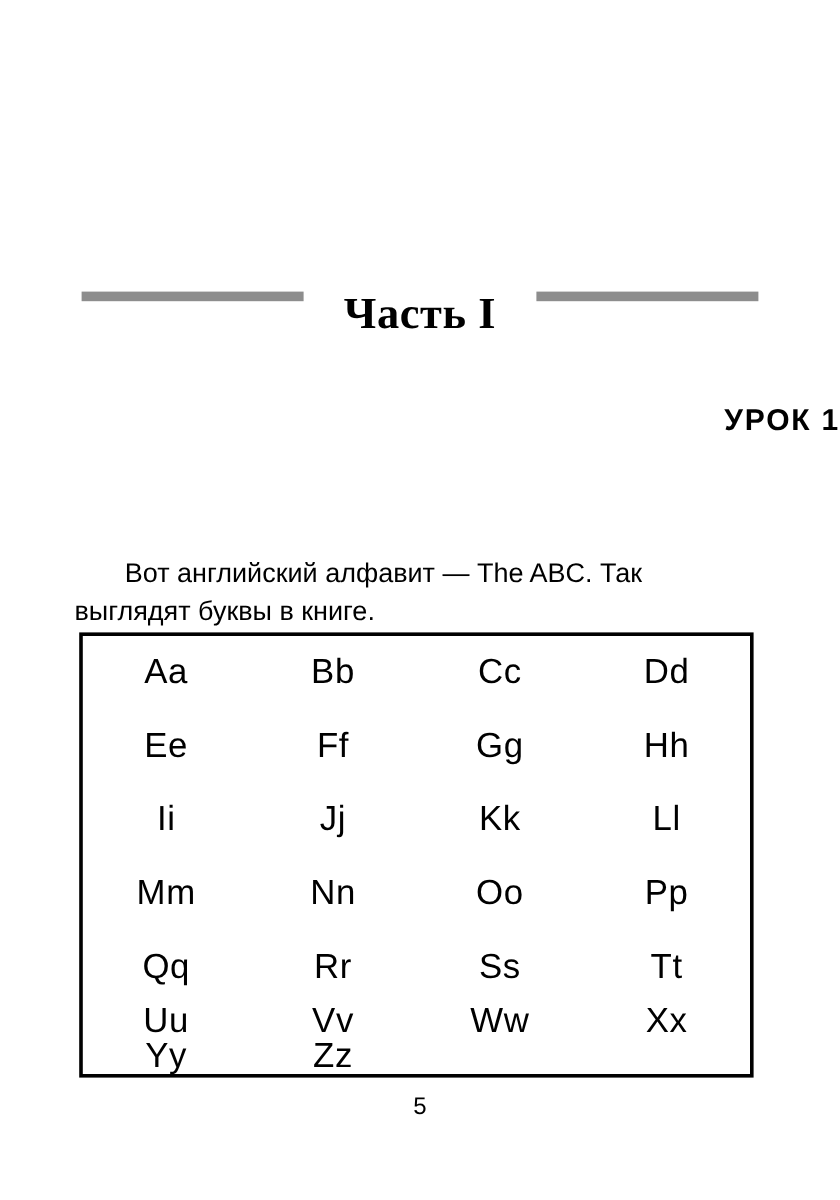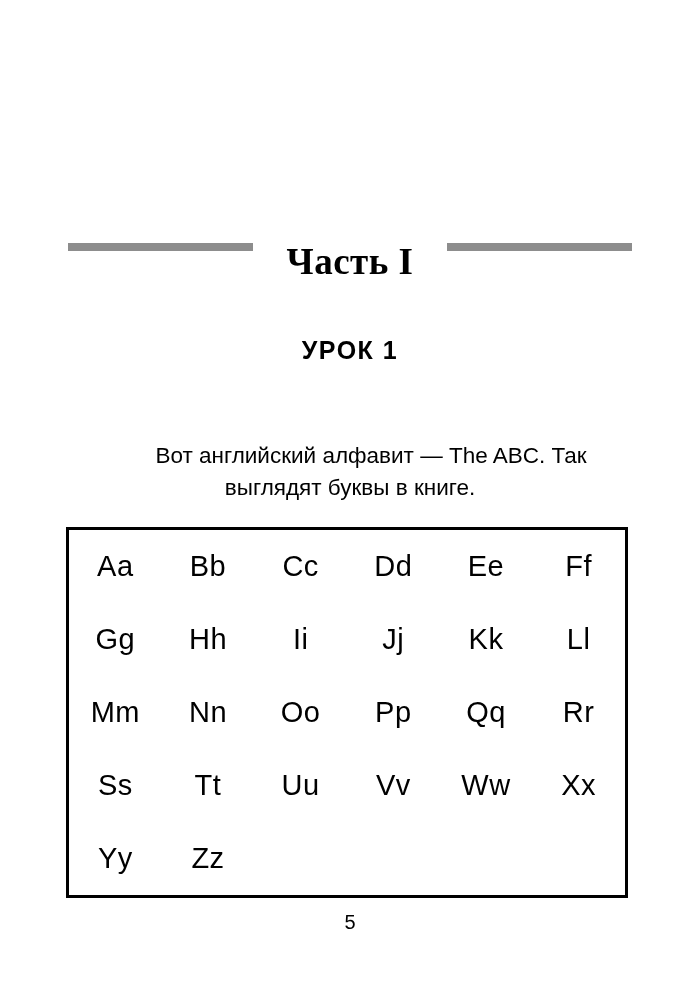--- a/index.html
+++ b/index.html
@@ -49,63 +49,63 @@
     line-height: 1;
     white-space: nowrap;
   }
 
   
   .lesson-title {
     position: absolute;
     top: 336px;
     left: 0;
     width: 700px;
-    text-align: center;
+    text-align: right;
     font-size: 25px;
     font-weight: bold;
     letter-spacing: 1.5px;
   }
 
   .section-title {
     position: absolute;
     top: 394px;
     left: 0;
     width: 700px;
     text-align: center;
     font-size: 22px;
     font-weight: bold;
   }
 
   
   .intro {
     position: absolute;
-    top: 440px;
+    top: 462px;
     left: 62px;
     width: 576px;
     font-size: 22.5px;
     line-height: 1.42;
-    text-align: center;
+    text-align: left;
     text-indent: 42px;
   }
 
   
   .abc-box {
     position: absolute;
     top: 527px;
     left: 66px;
     width: 562px;
     height: 371px;
     border: 3px solid #000000;
     box-sizing: border-box;
   }
   .abc-grid {
     width: 100%;
     height: 100%;
     display: grid;
-    grid-template-columns: repeat(6, 1fr);
+    grid-template-columns: repeat(4, 1fr);
     grid-template-rows: repeat(5, 1fr);
     align-items: center;
     justify-items: center;
   }
   .abc-cell {
     font-size: 29px;
     line-height: 1;
     letter-spacing: 0.5px;
     color: #000;
   }

